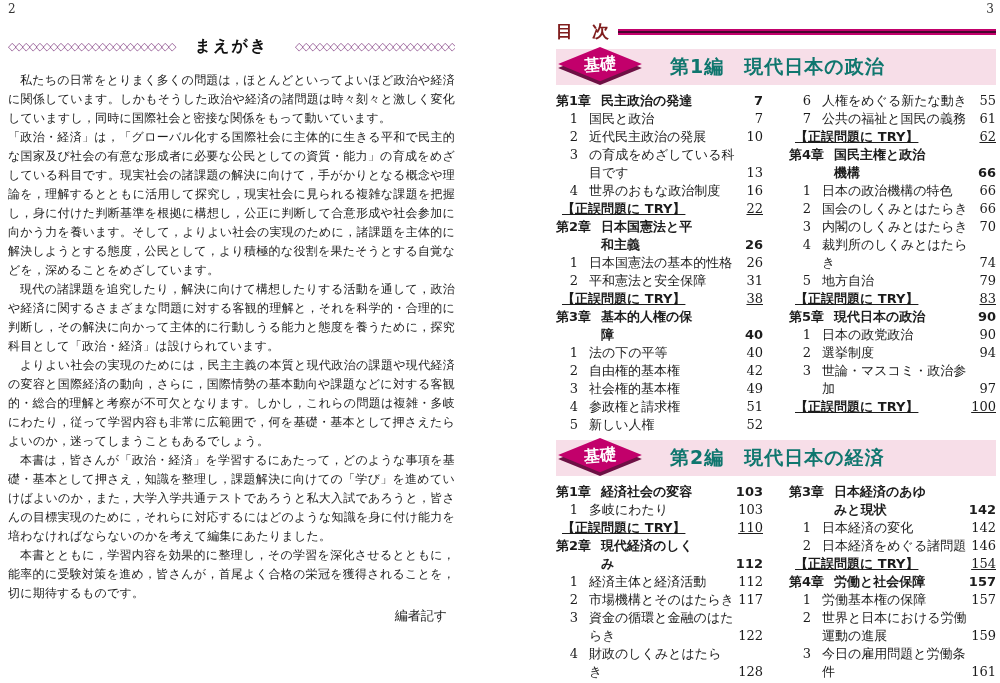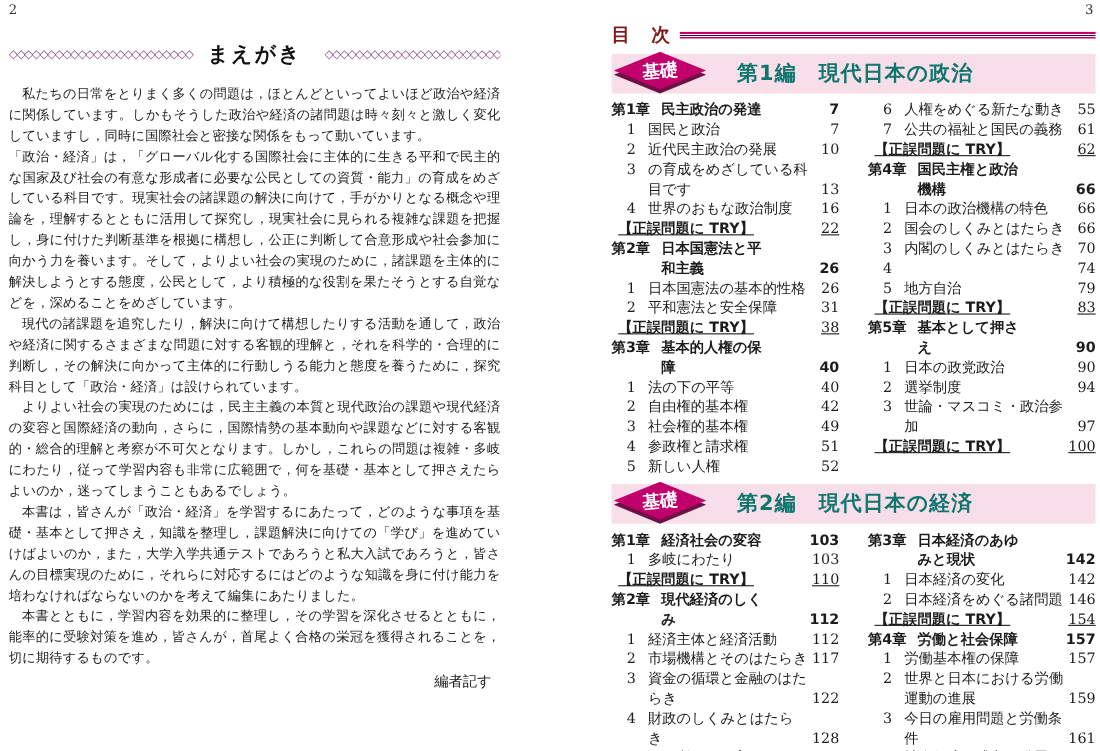--- a/index.html
+++ b/index.html
@@ -20,21 +20,21 @@
   .preface-head{
     margin-top:36px;display:flex;align-items:center;
   }
   .chain{
     flex:1 1 0;overflow:hidden;white-space:nowrap;
     color:#8d4f8d;font-size:11px;letter-spacing:-1.5px;line-height:1;
     font-family:"DejaVu Sans","Liberation Sans",sans-serif;
   }
   .chain.right{text-align:right;}
   .preface-title{
-    flex:0 0 auto;margin:0 10px;font-size:19px;font-weight:bold;color:#111;
+    flex:0 0 auto;margin:0 10px;font-size:16px;font-weight:bold;color:#111;
     letter-spacing:2px;
   }
   .preface-body{margin-top:14px;}
   .para{
     font-size:12px;line-height:19px;text-align:justify;text-indent:1em;
     letter-spacing:0.2px;
   }
   .para.no-indent{text-indent:0;}
   .signature{
     margin-top:3px;text-align:right;padding-right:8px;font-size:13px;line-height:19px;
@@ -284,40 +284,41 @@
             <div class="toc-row item">
               <div class="row-label">
                 <span class="row-num">3</span>
                 <span class="row-text">内閣のしくみとはたらき</span>
               </div>
               <div class="row-page">70</div>
             </div>
             <div class="toc-row item">
               <div class="row-label">
                 <span class="row-num">4</span>
+                <span class="row-text">裁判所のしくみとはたらき</span>
               </div>
               <div class="row-page">74</div>
             </div>
             <div class="toc-row item">
               <div class="row-label">
                 <span class="row-num">5</span>
                 <span class="row-text">地方自治</span>
               </div>
               <div class="row-page">79</div>
             </div>
             <div class="toc-row try">
               <div class="row-label">
                 <span class="row-text">【正誤問題に TRY】</span>
               </div>
               <div class="row-page">83</div>
             </div>
             <div class="toc-row chapter">
               <div class="row-label">
                 <span class="row-num">第5章</span>
-                <span class="row-text">基本として押さえ</span>
+                <span class="row-text">現代日本の政治</span>
               </div>
               <div class="row-page">90</div>
             </div>
             <div class="toc-row item">
               <div class="row-label">
                 <span class="row-num">1</span>
                 <span class="row-text">日本の政党政治</span>
               </div>
               <div class="row-page">90</div>
             </div>

